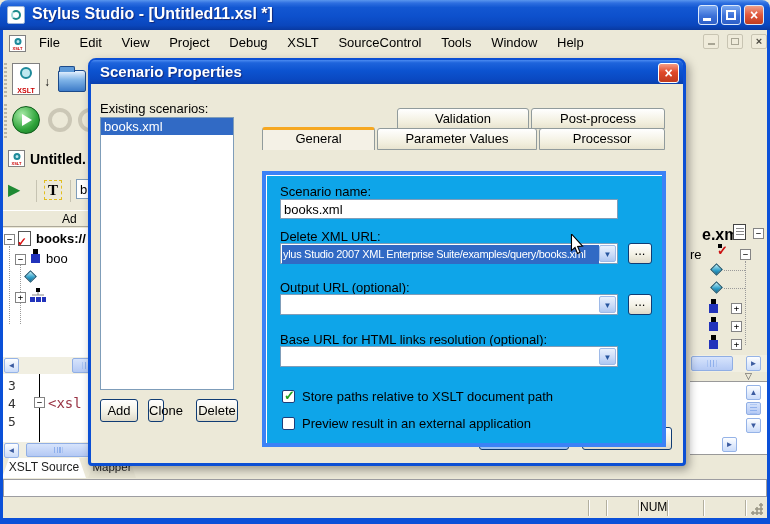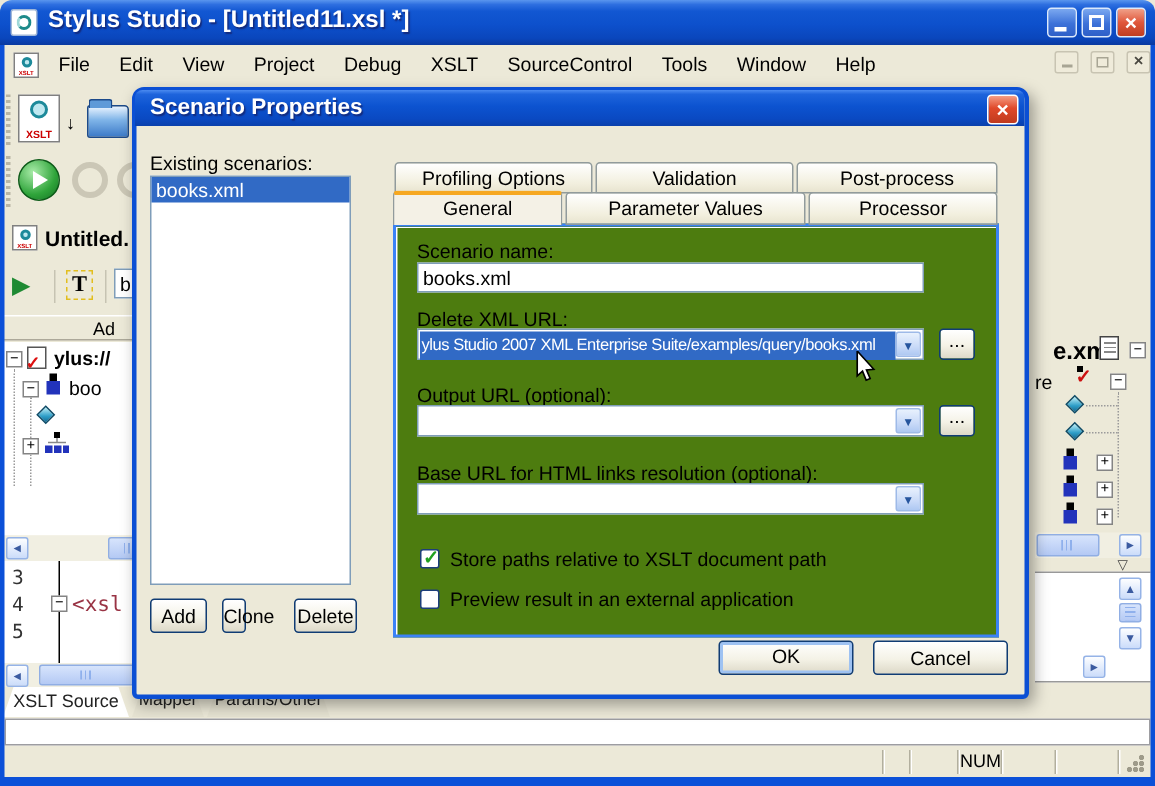--- a/index.html
+++ b/index.html
@@ -75,21 +75,21 @@
     background:linear-gradient(180deg,#4A8AF0 0%,#1E64DC 12%,#0C53D0 45%,#0A49C2 80%,#0A40AC 100%); }
   .dlg-title { left:10px; top:3px; color:#fff; font-weight:bold; font-size:15px; text-shadow:1px 1px 1px #13297A; }
   .dlg-close { right:4px; top:3px; width:21px; height:20px; border:1px solid #fff; border-radius:3px;
     background:linear-gradient(180deg,#F59D84,#E0492A 45%,#C03A1E); color:#fff; font-weight:bold; font-size:14px; text-align:center; line-height:18px; }
   .dlg-label { font-size:13px; white-space:nowrap; }
   .listbox { background:#fff; border:1px solid #7F9DB9; }
   .list-sel { height:17px; background:#316AC5; color:#fff; padding-left:3px; font-size:13px; line-height:17px; }
   .tab-back { height:21px; background:linear-gradient(180deg,#FFFFFF,#F2EFDE 70%,#E8E4D0); border:1px solid #919B9C; border-radius:3px 3px 0 0; text-align:center; line-height:19px; font-size:13px; }
   .tab-front { height:22px; background:linear-gradient(180deg,#FFFFFF,#F2EFDE 70%,#E8E4D0); border:1px solid #919B9C; border-radius:3px 3px 0 0; text-align:center; line-height:20px; font-size:13px; z-index:2; }
   .tab-active { background:#F4F1E6; border-bottom:none; height:23px; z-index:3; border-top:3px solid #F6A821; line-height:18px; }
-  .tab-panel { background:#4d7c0f; border:2px solid #3b82f6; box-shadow:inset 1px 1px 0 #FFF; z-index:1; }
+  .tab-panel { background:#0ea5e9; border:4px solid #3b82f6; box-shadow:inset 1px 1px 0 #FFF; z-index:1;margin-top:22px; }
   .sel-text { background:#316AC5; color:#fff; font-size:11px; letter-spacing:-0.3px; padding:2px 1px; white-space:nowrap; overflow:hidden; display:block; margin:1px 18px 1px 1px; line-height:15px; }
   .cb { width:13px; height:13px; background:#fff; border:1px solid #1C3E7A; border-radius:2px; }
   .cb .mark { position:absolute; left:1px; top:-3px; color:#21A121; font-weight:bold; font-size:13px; }
   .ok-focus { border:1px solid #103C74; box-shadow:inset 0 0 0 2px #9EC2F2; }
 
   
   .statusbar { left:3px; top:498px; width:764px; height:20px; background:#ECE9D8; }
   .st-sep { position:absolute; top:2px; bottom:2px; width:1px; background:#B2AF9E; box-shadow:1px 0 0 #fff; }
   .grip-dots { right:4px; bottom:3px; width:12px; height:12px;
     background:
@@ -174,21 +174,21 @@
 
   <div class="abs" style="left:0;top:210px;width:90px;height:17px;background:#ECE9D8;border-top:1px solid #fff;border-bottom:1px solid #ACA899;">
     <span style="position:absolute;left:62px;top:1px;font-size:12px;">Ad</span>
   </div>
 
   <div class="abs" style="left:0;top:228px;width:90px;height:129px;background:#fff;">
     <div class="abs dotline-v" style="left:9px;top:18px;height:78px;"></div>
     <div class="abs dotline-v" style="left:20px;top:36px;height:60px;"></div>
     <div class="abs exp" style="left:4px;top:6px;">−</div>
     <div class="abs doccheck" style="left:18px;top:3px;width:13px;height:15px;"></div>
-    <div class="abs treelabel" style="left:36px;top:3px;font-weight:bold;">ylus://</div>
+    <div class="abs treelabel" style="left:36px;top:3px;font-weight:bold;">books://</div>
     <div class="abs exp" style="left:15px;top:26px;">−</div>
     <div class="abs elem-ico" style="left:30px;top:21px;width:12px;height:14px;"></div>
     <div class="abs treelabel" style="left:46px;top:23px;">boo</div>
     <div class="abs diamond" style="left:26px;top:44px;"></div>
     <div class="abs exp" style="left:15px;top:64px;">+</div>
     <div class="abs" style="left:30px;top:60px;width:16px;height:16px;">
       <svg width="16" height="16" viewBox="0 0 16 16">
           <rect x="6" y="0" width="4" height="4" fill="#000"></rect>
           <line x1="8" y1="4" x2="8" y2="7" stroke="#888"></line>
           <line x1="2" y1="7" x2="14" y2="7" stroke="#888"></line>
@@ -218,21 +218,20 @@
   <div class="abs sb-track" style="left:0;top:442px;width:90px;height:16px;">
     <div class="abs sb-btn" style="left:4px;top:1px;">◄</div>
     <div class="abs sb-thumb" style="left:26px;top:1px;width:64px;height:14px;">
         <span class="ridges"></span>
       </div>
   </div>
 
   <div class="abs" style="left:0;top:458px;width:690px;height:20px;background:#ECE9D8;">
     <div class="abs btab active" style="left:2px;width:84px;">XSLT Source</div>
     <div class="abs btab" style="left:88px;width:48px;">Mapper</div>
-    <div class="abs btab" style="left:138px;width:82px;">Params/Other</div>
   </div>
 
   <div class="abs" style="left:3px;top:479px;width:764px;height:18px;background:#fff;border:1px solid #9D9DA1;"></div>
   <div class="abs statusbar">
     <span class="st-sep" style="left:585px;"></span>
     <span class="st-sep" style="left:603px;"></span>
     <span class="st-sep" style="left:635px;"></span>
     <div class="abs" style="left:637px;top:2px;width:27px;text-align:center;font-size:12px;">NUM</div>
     <span class="st-sep" style="left:664px;"></span>
     <span class="st-sep" style="left:700px;"></span>
@@ -295,21 +294,20 @@
 
     <div class="abs dlg-label" style="left:9px;top:40px;">Existing scenarios:</div>
     <div class="abs listbox" style="left:9px;top:56px;width:134px;height:273px;">
       <div class="list-sel">books.xml</div>
     </div>
 
     <div class="abs btn-xp" style="left:9px;top:338px;width:38px;height:23px;line-height:21px;">Add</div>
     <div class="abs btn-xp" style="left:57px;top:338px;width:16px;height:23px;line-height:21px;">Clone</div>
     <div class="abs btn-xp" style="left:105px;top:338px;width:42px;height:23px;line-height:21px;">Delete</div>
 
-    <div class="abs tab-back" style="left:172px;top:47px;width:132px;">Profiling Options</div>
     <div class="abs tab-back" style="left:306px;top:47px;width:132px;">Validation</div>
     <div class="abs tab-back" style="left:440px;top:47px;width:134px;">Post-process</div>
     <div class="abs tab-front tab-active" style="left:171px;top:66px;width:113px;">General</div>
     <div class="abs tab-front" style="left:286px;top:67px;width:160px;">Parameter Values</div>
     <div class="abs tab-front" style="left:448px;top:67px;width:126px;">Processor</div>
 
     <div class="abs tab-panel" style="left:171px;top:88px;width:404px;height:276px;">
       <div class="abs dlg-label" style="left:14px;top:9px;">Scenario name:</div>
       <div class="abs input-xp" style="left:14px;top:24px;width:338px;height:20px;">books.xml</div>
 

